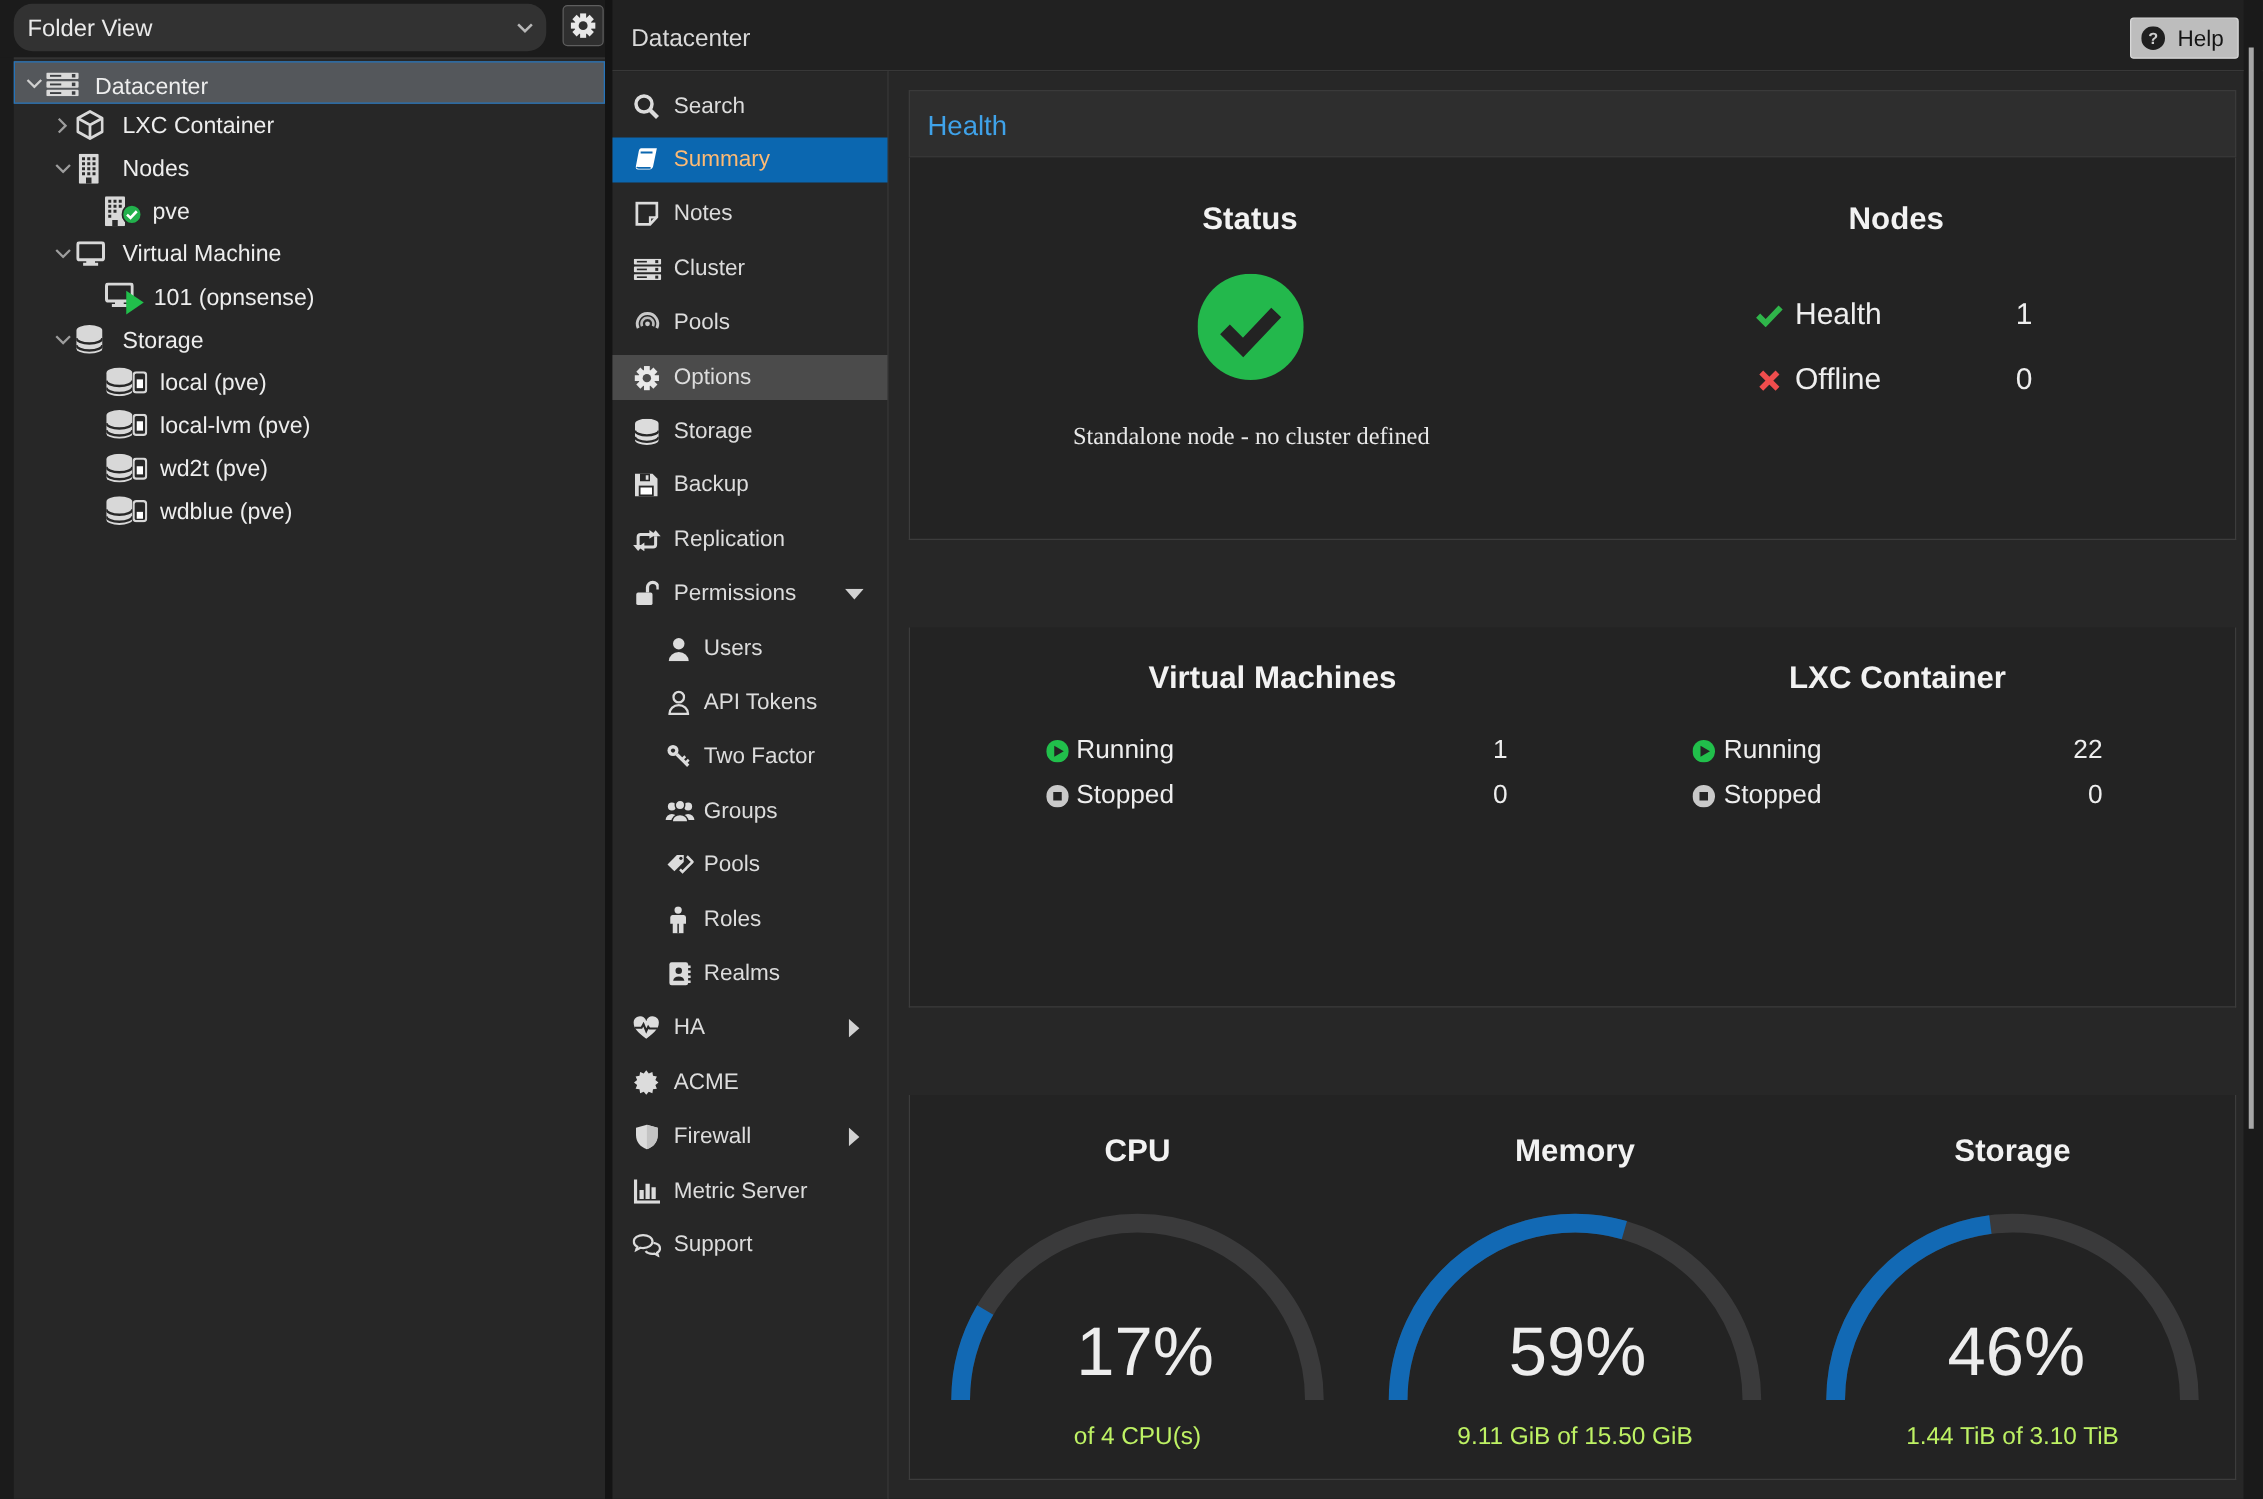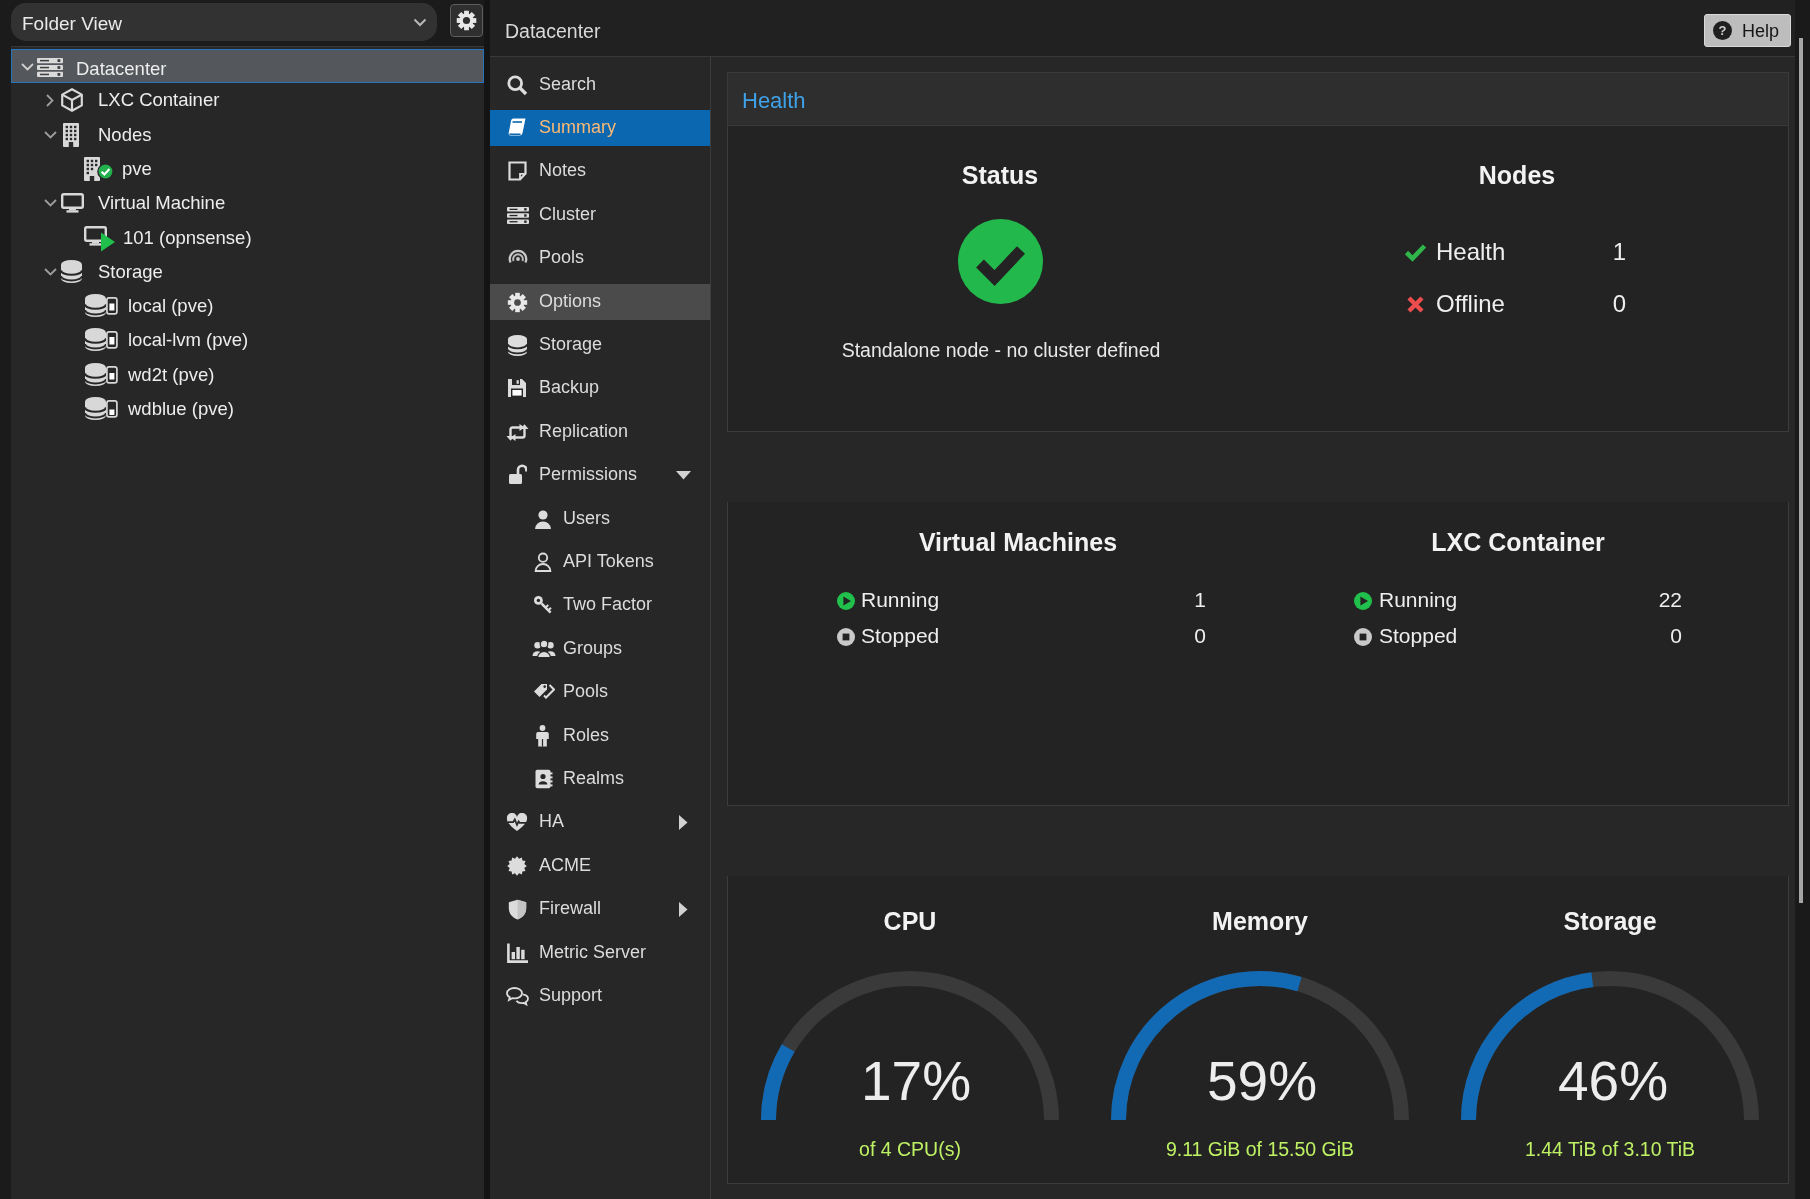--- a/index.html
+++ b/index.html
@@ -29,21 +29,21 @@
 .mrow .lbl { position:absolute; top:11px; font-size:18px; color:#dcdcdc; white-space:nowrap; }
 .msel .bg { background:#0b67b0; }
 .msel .lbl { color:#fdba74; }
 .mhov .bg { background:#4b4b4b; }
 
 .panel { position:absolute; left:727px; width:1062px; }
 .phead { position:absolute; left:0; top:0; width:1062px; height:54px; background:#2e2e2e; border:1px solid #3a3a3a; }
 .phead span { position:absolute; left:14px; top:15px; font-size:22px; color:#3fa2e9; }
 .pbody { position:absolute; left:0; top:54px; width:1062px; background:#232323; border:1px solid #3c3c3c; border-top:none; }
 .bold25 { position:absolute; font-size:25px; font-weight:bold; color:#f2f2f2; white-space:nowrap; }
-.txt21 { position:absolute; font-size:19.5px; color:#e8e8e8; white-space:nowrap; }
+.txt21 { position:absolute; font-size:19.5px; color:#e8e8e8; white-space:nowrap;font-family:Liberation Serif, serif; }
 .row25 { position:absolute; font-size:24px; color:#eeeeee; white-space:nowrap; }
 .row22 { position:absolute; font-size:21px; color:#eeeeee; white-space:nowrap; }
 .val25 { position:absolute; font-size:24px; color:#eeeeee; text-align:right; width:80px; }
 .val22 { position:absolute; font-size:21px; color:#eeeeee; text-align:right; width:80px; }
 .pct { position:absolute; font-size:55px; color:#ededed; text-align:center; width:300px; }
 .cap21 { position:absolute; font-size:19.5px; color:#bef264; text-align:center; width:360px; }
 .ic { position:absolute; }
 </style>
 </head>
 <body>

